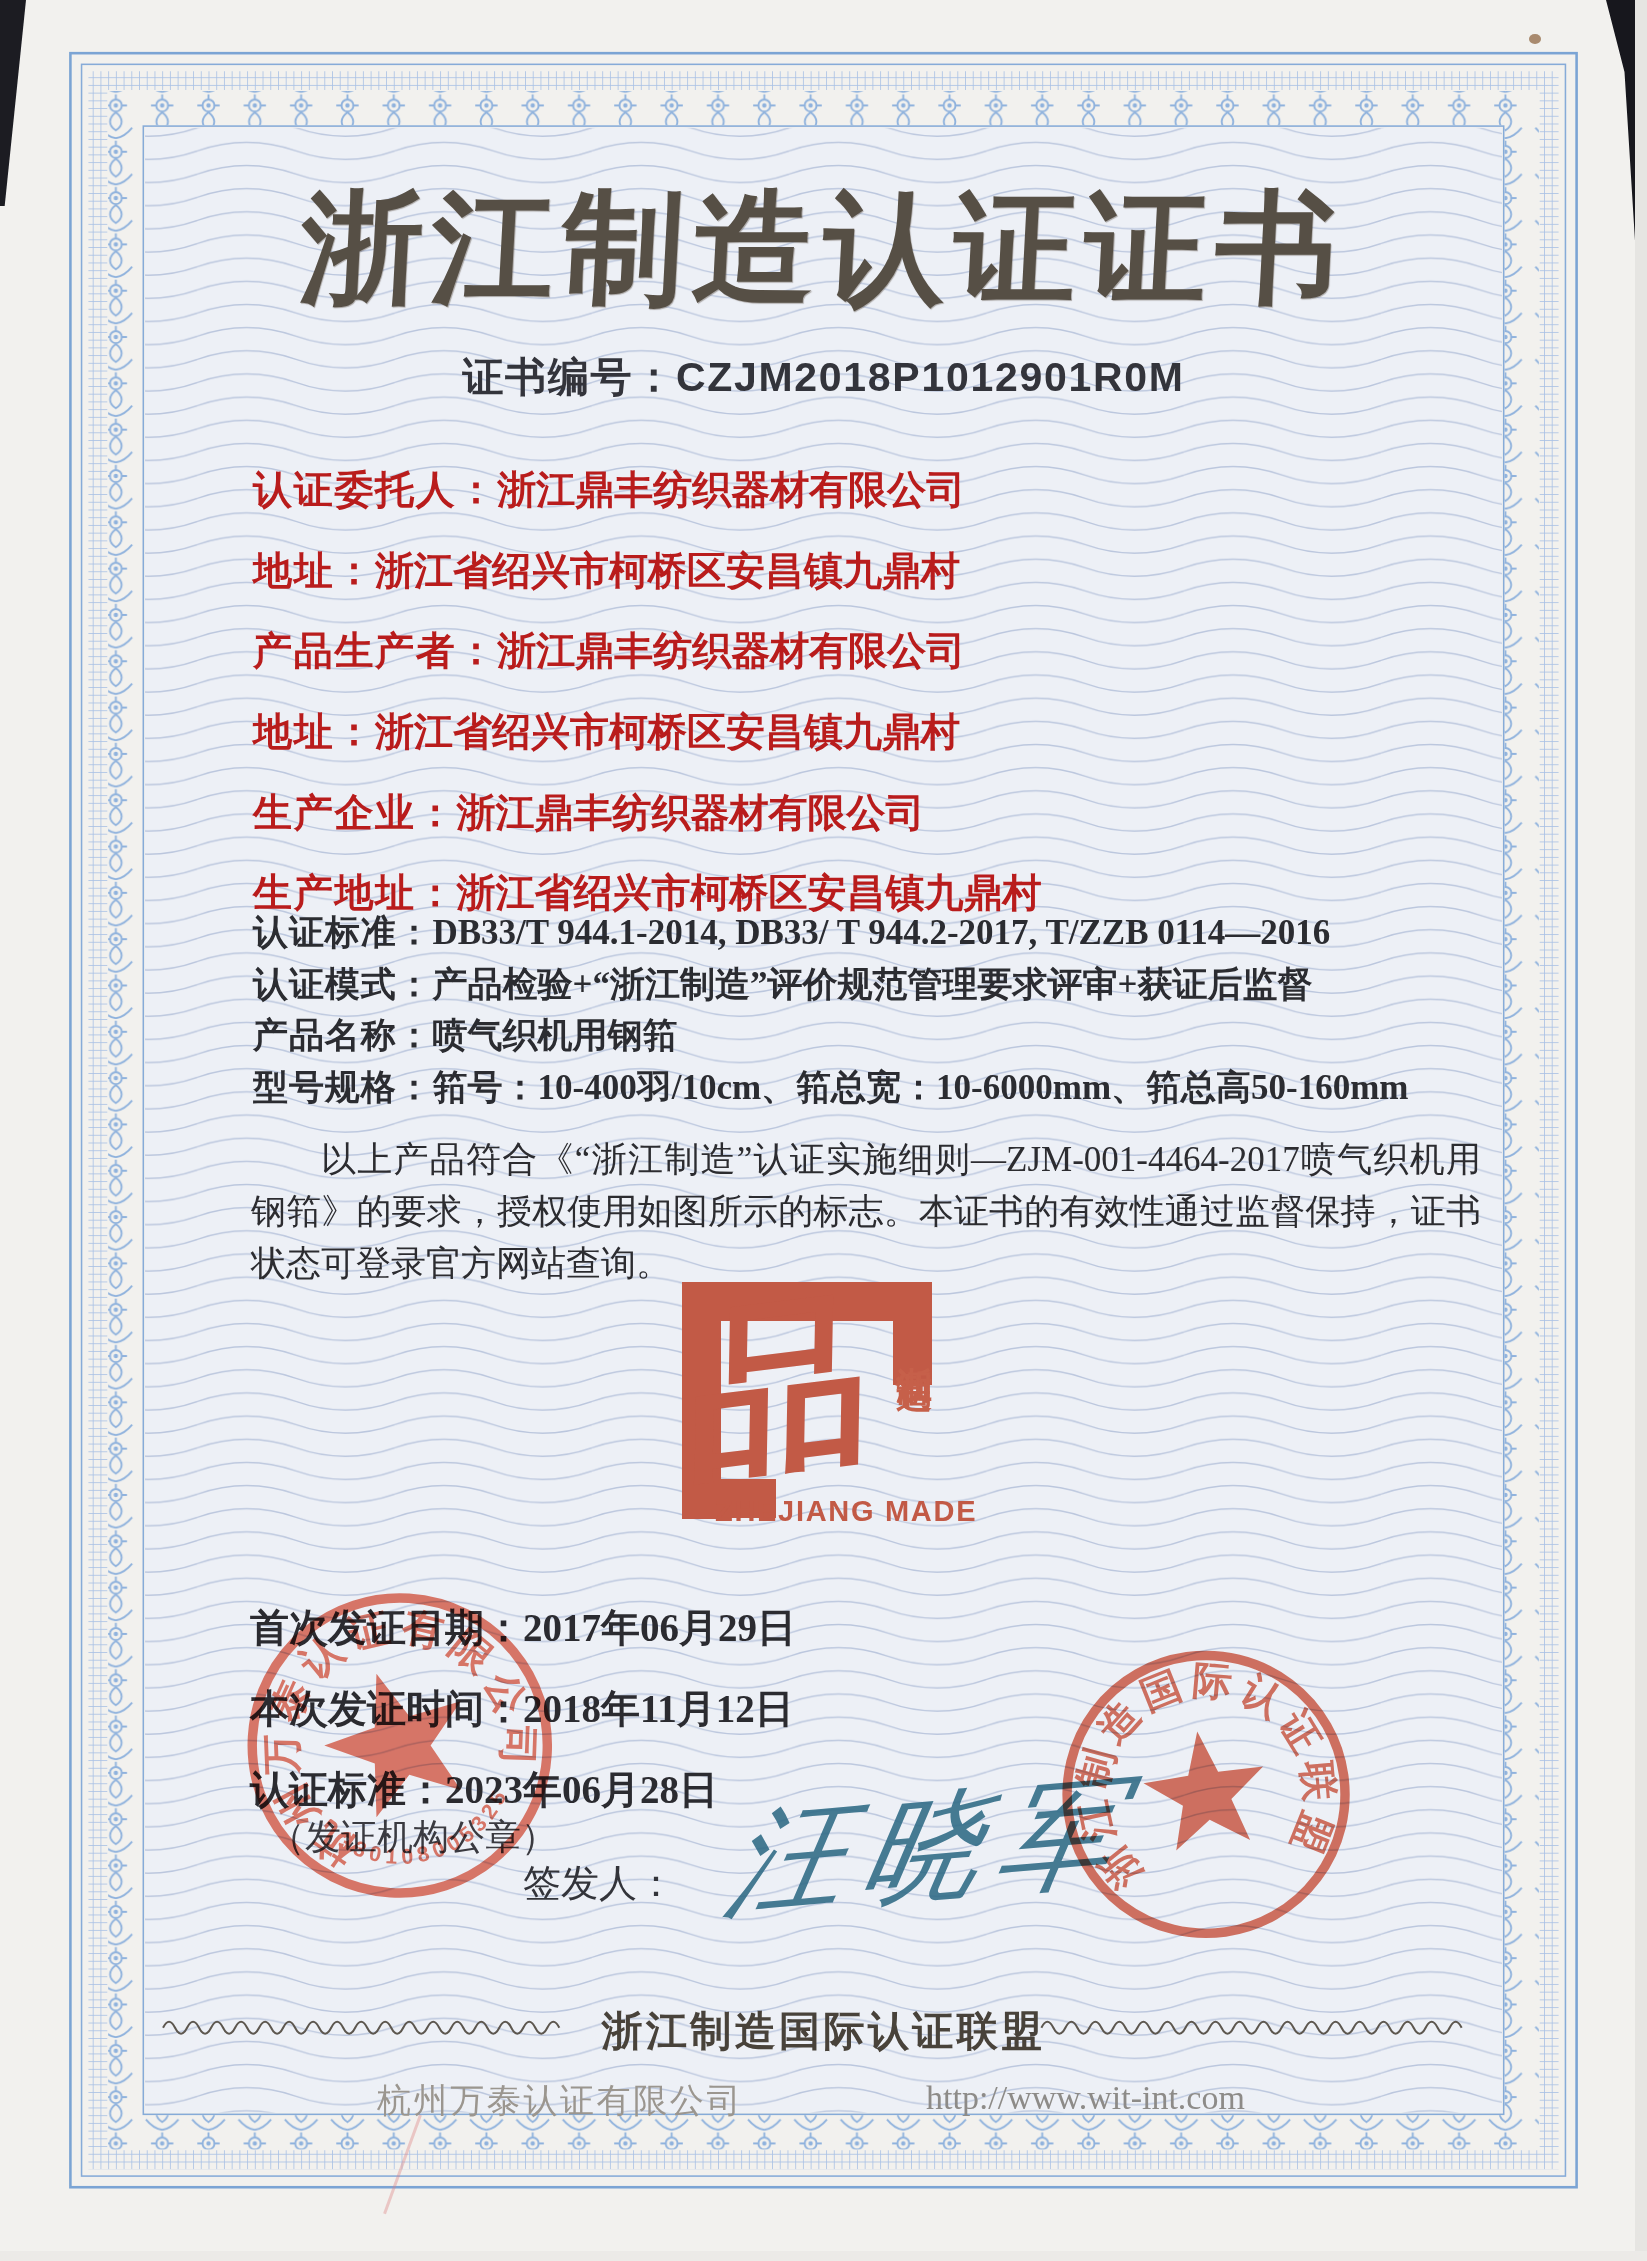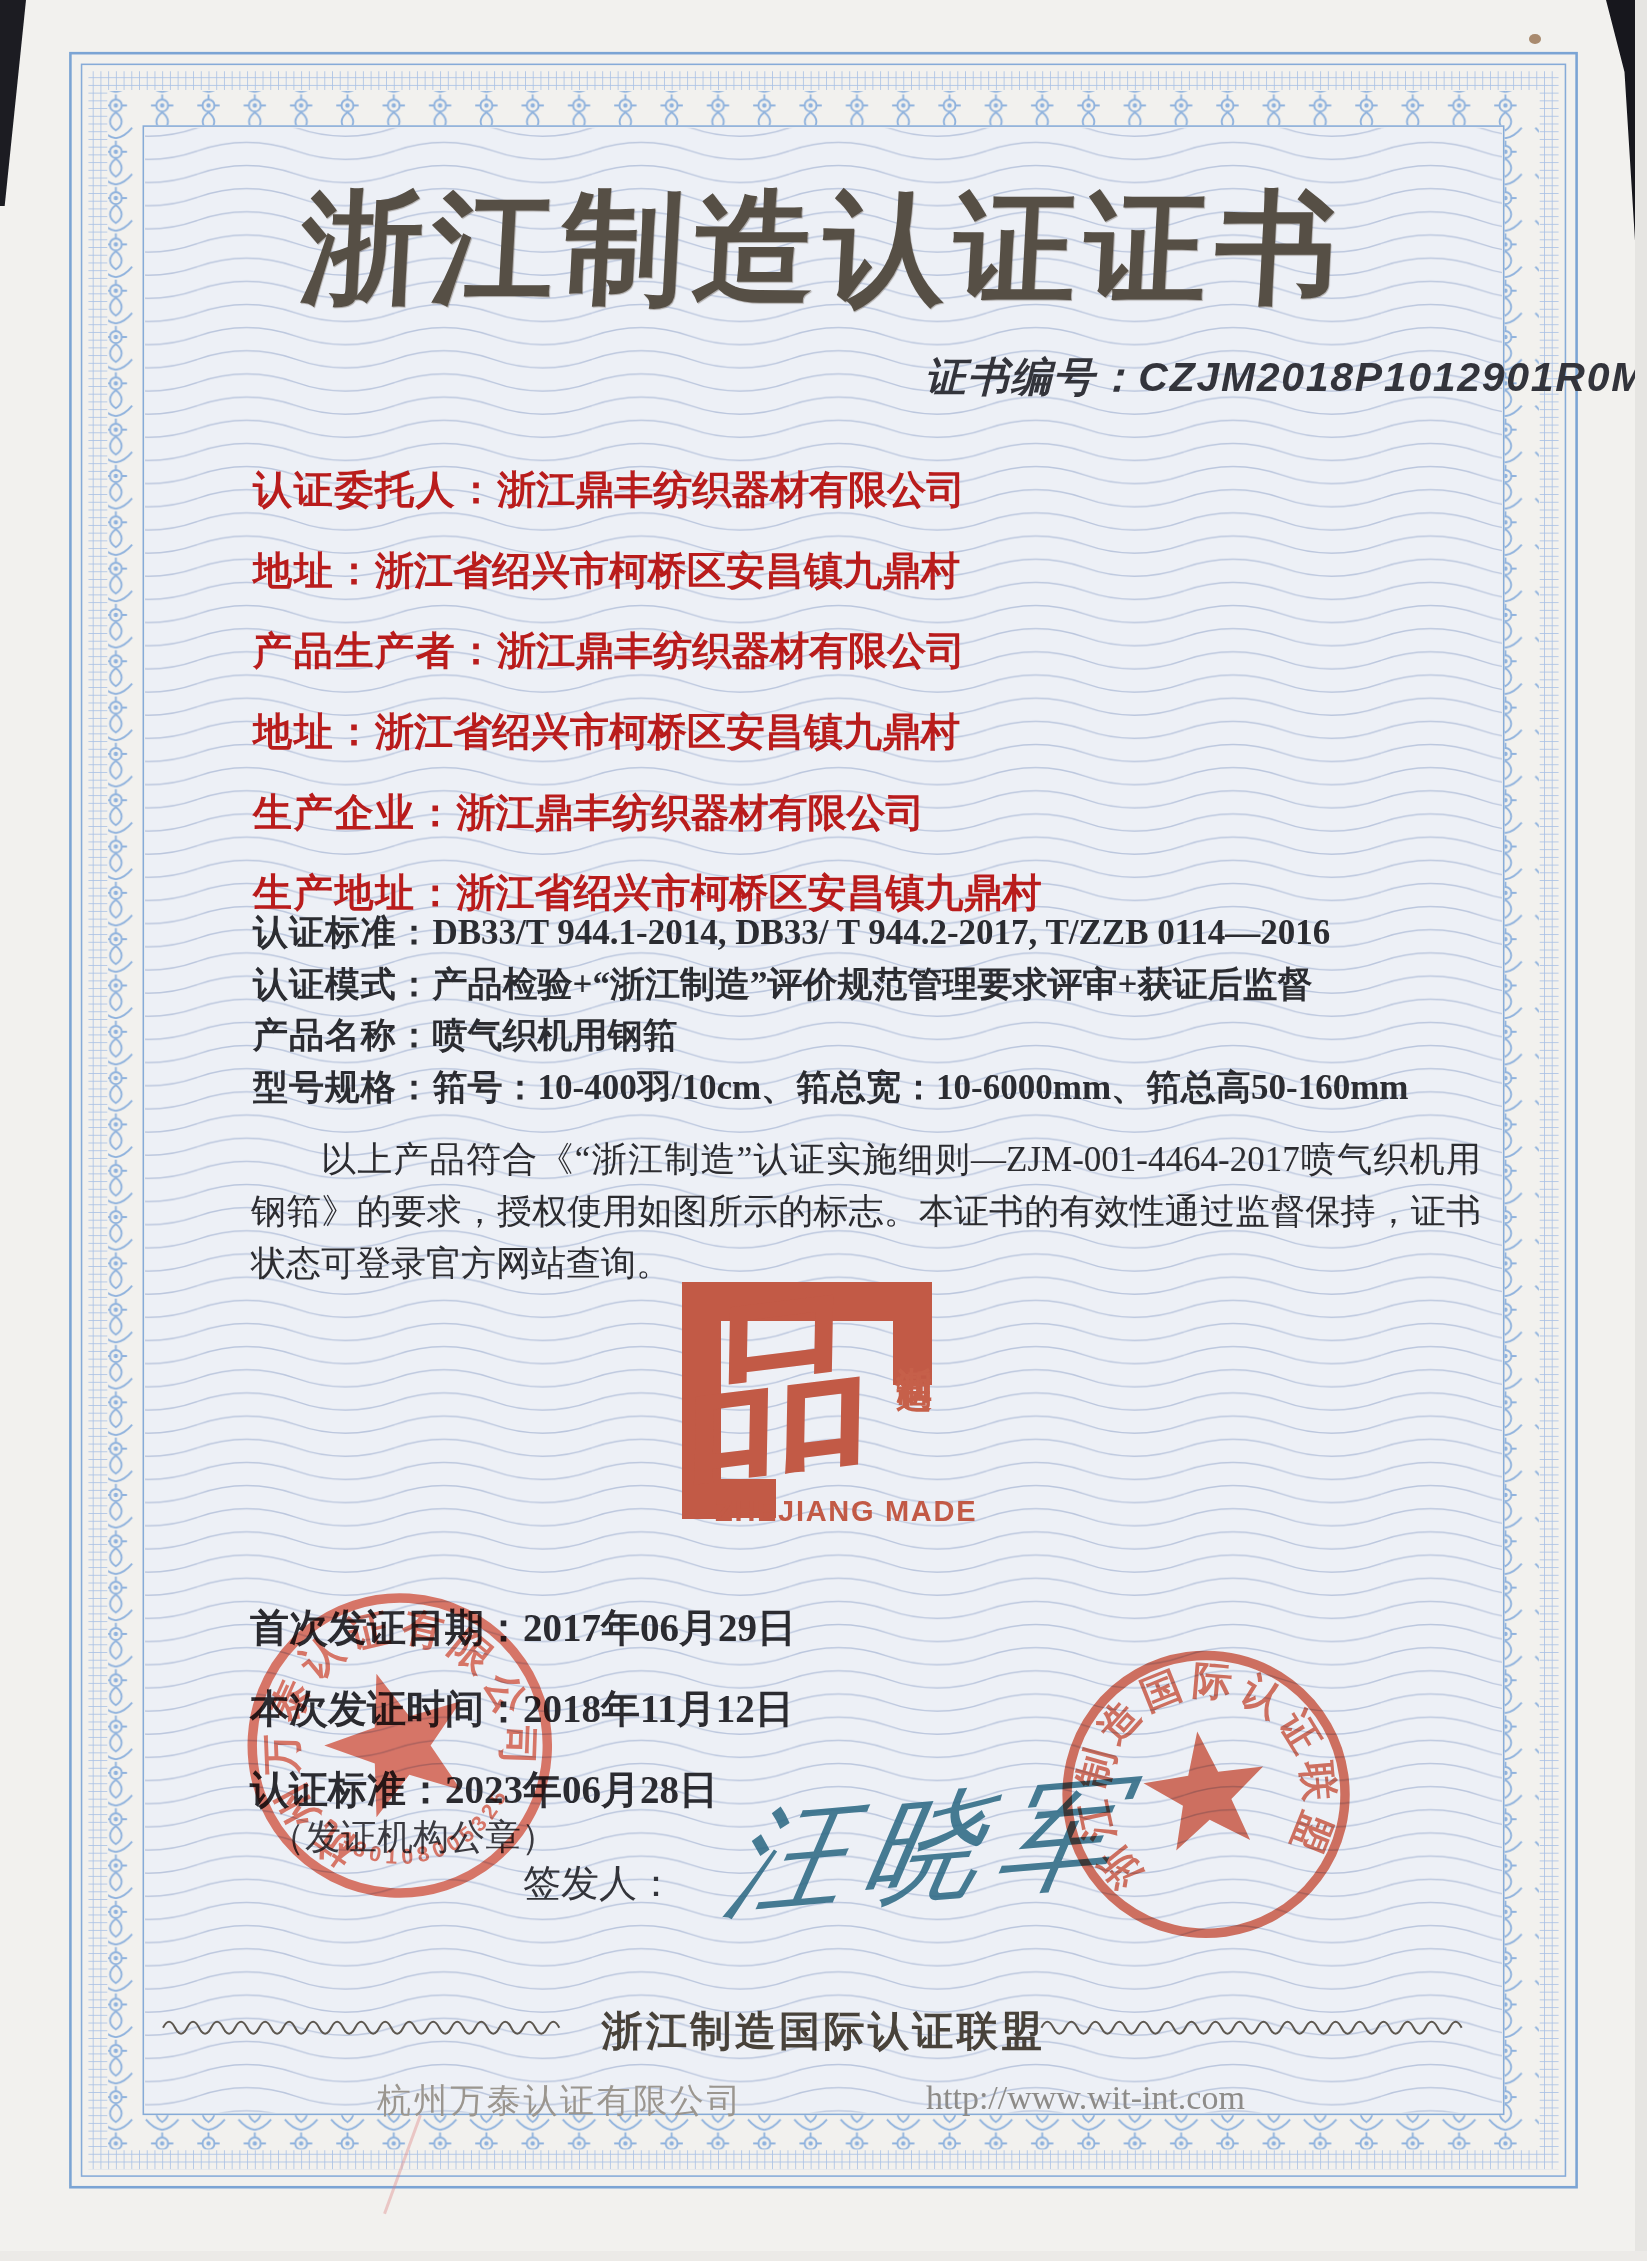--- a/index.html
+++ b/index.html
@@ -14,22 +14,22 @@
   .wedge-tr{left:1597px;top:0;width:50px;height:257px;background:#17171d;
             clip-path:polygon(18% 0,100% 0,100% 100%,78% 100%,55% 28%);}
   .speck{left:1529px;top:34px;width:12px;height:10.3px;border-radius:50%;background:#96704e;opacity:.8;}
   .pink-scratch{left:401px;top:2112px;width:3.4px;height:105px;background:rgba(222,130,130,.38);
                 transform:rotate(20deg);}
   
   .title{left:0;top:168px;width:1647px;text-align:center;
          font-family:"Liberation Serif",serif;font-weight:bold;font-size:122px;
          letter-spacing:8.6px;color:#564f45;transform:skewX(-3deg);
          text-shadow:0.9px 0.9px 0.9px rgba(90,80,68,.45);}
-  .certno{left:0;top:350px;width:1647px;text-align:right;font-size:41px;font-weight:bold;
-          color:#33343b;letter-spacing:1.7px;font-style:italic;}
+  .certno{left:0;top:350px;width:1647px;text-align:center;font-size:41px;font-weight:bold;
+          color:#33343b;letter-spacing:1.7px;}
   .iline{left:253px;height:48px;font-size:39px;font-weight:bold;color:#b91c1c;white-space:nowrap;}
   .iline .lab{letter-spacing:1.7px;}
   .sline{left:253px;height:43px;font-size:35px;color:#2b2c31;white-space:nowrap;}
   .sline .lab{font-weight:bold;letter-spacing:0.9px;}
   .sline .val{font-family:Liberation Serif, serif;font-weight:600;}
   .statement{left:251px;top:1134px;width:1230px;font-family:"Liberation Serif",serif;
              font-size:35px;line-height:52px;color:#2c2c30;text-align:justify;text-indent:2em;}
   .dline{left:250px;height:46px;font-family:"Liberation Serif",serif;font-weight:600;
          font-size:39px;color:#2b2b30;white-space:nowrap;margin-top:28px;}
   .sealnote{left:250px;top:1813px;font-family:"Liberation Serif",serif;font-size:36px;color:#3a3a40;margin-left:19px;}

